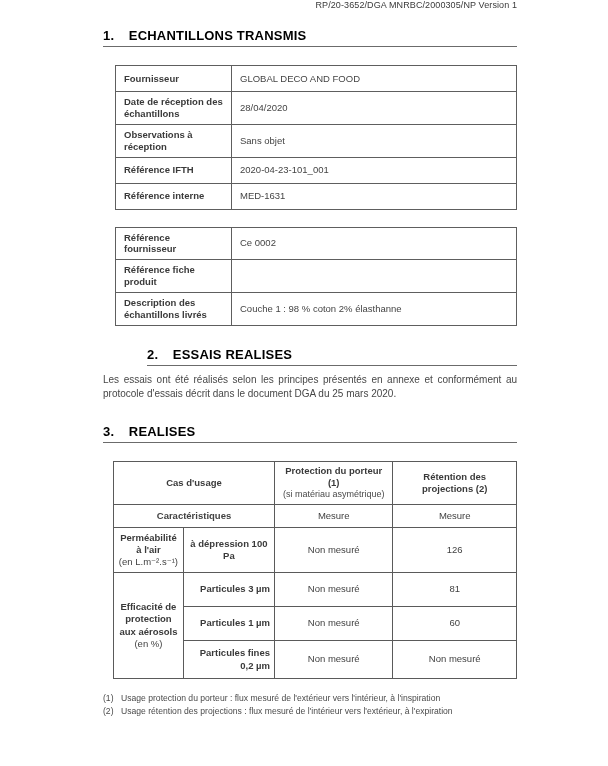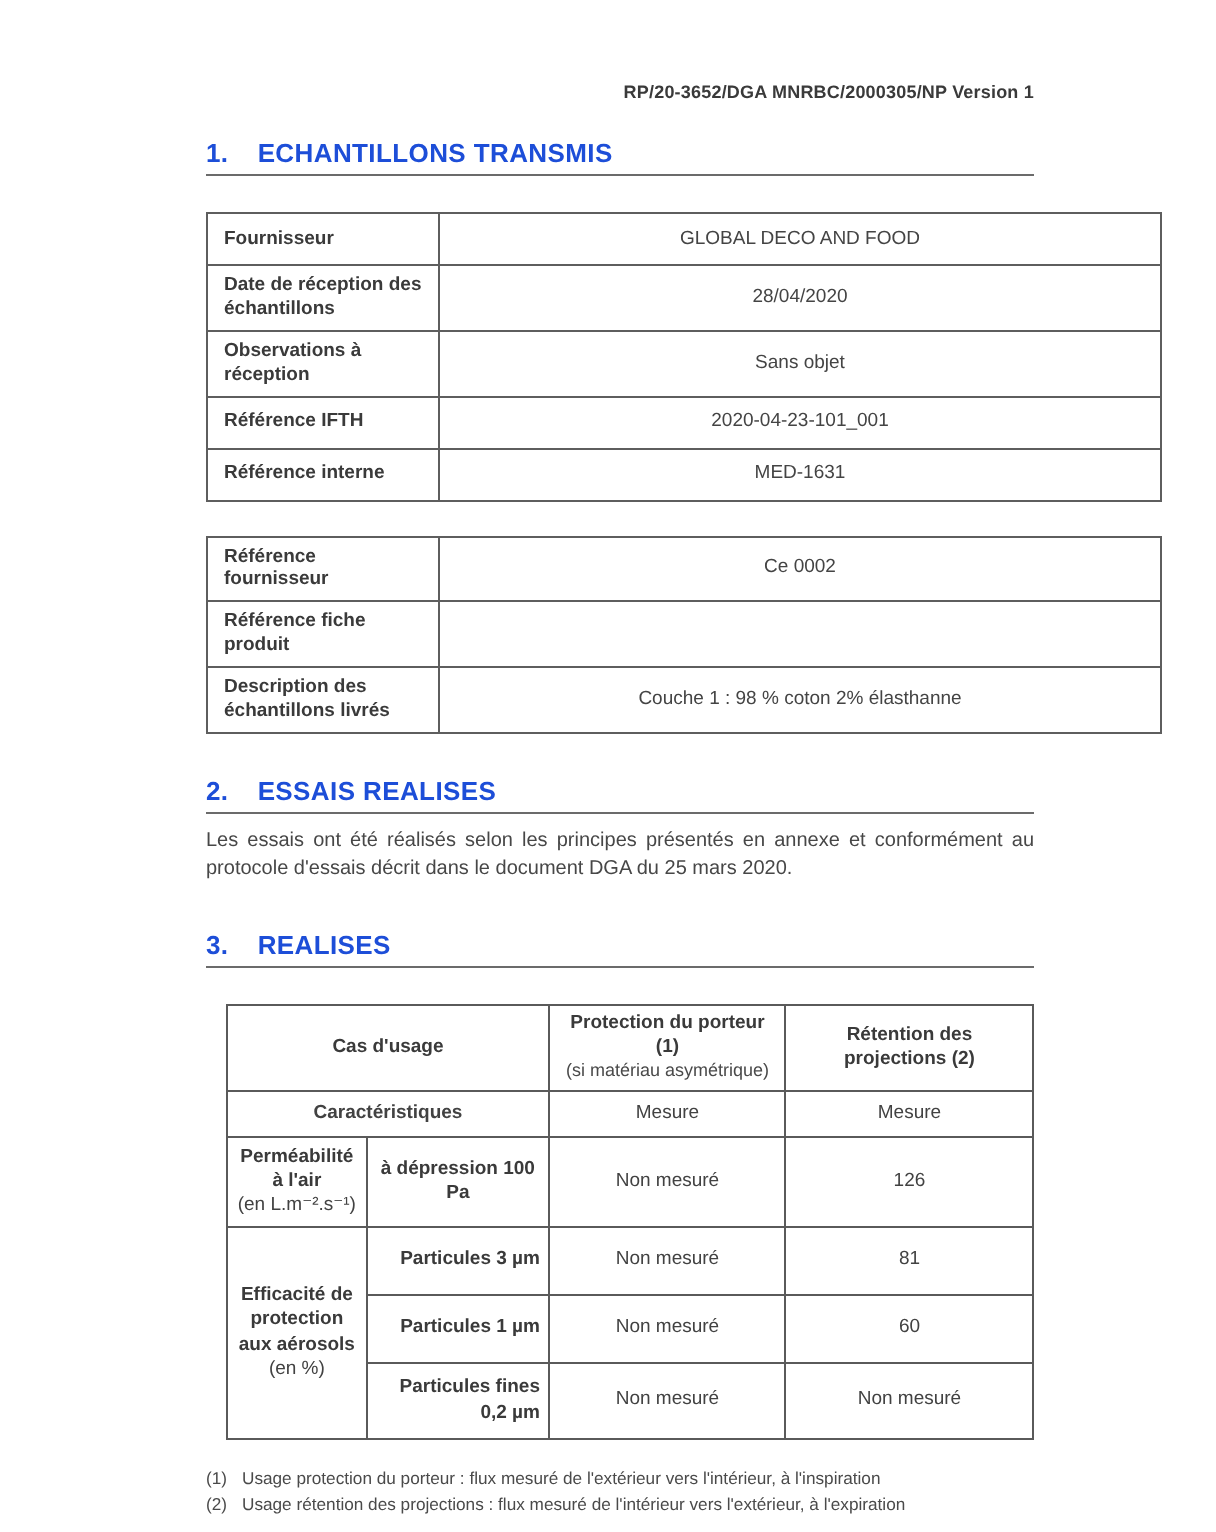--- a/index.html
+++ b/index.html
@@ -11,55 +11,55 @@
     font-family:"Liberation Sans","DejaVu Sans",sans-serif;
     color:#3d3d3d;
     box-sizing:border-box;
   }
   .content{
     position:absolute;
     left:103px; top:0;
     width:414px;
   }
   .docref{
-    margin-top:41px;
     text-align:right;
     font-size:9px;
-    font-weight:bold;
+    font-weight:normal;
     color:#3a3a3a;
     letter-spacing:.1px;
   }
   h2.sec{
     margin:0;
     font-size:13px;
     font-weight:bold;
-    color:#1d4ed8;
+    color:#000000;
     border-bottom:1.4px solid #6b6b6b;
     padding-bottom:3px;
     letter-spacing:.2px;
   }
   h2.s1{margin-top:18px;}
-  h2.s2{margin-top:21px;}
+  h2.s2{margin-top:21px;margin-left:44px;}
   h2.s3{margin-top:23px;}
   .sec-num{display:inline-block;min-width:22px;}
   table{border-collapse:collapse; table-layout:fixed;}
   .kv{
     margin-top:18px;
-    width:478px;
+    margin-left:12px;
+    width:402px;
     border:1.4px solid #565656;
     font-size:9.5px;
   }
   .kv td{
     border:1px solid #5e5e5e;
     padding:4px 8px;
     vertical-align:middle;
     line-height:1.25;
   }
   .kv td.k{width:99px;font-weight:bold;color:#3a3a3a;}
-  .kv td.v{color:#444;text-align:center;}
+  .kv td.v{color:#444;}
   .kv tr.h25 td{height:17px;}
   .kv tr.h29 td{height:21px;}
   .kv tr.h31 td{height:23px;}
   .kv.t2{margin-top:17px;}
   .bodytext{
     margin:7px 0 0 0;
     font-size:10px;
     line-height:1.4;
     color:#474747;
     text-align:justify;

